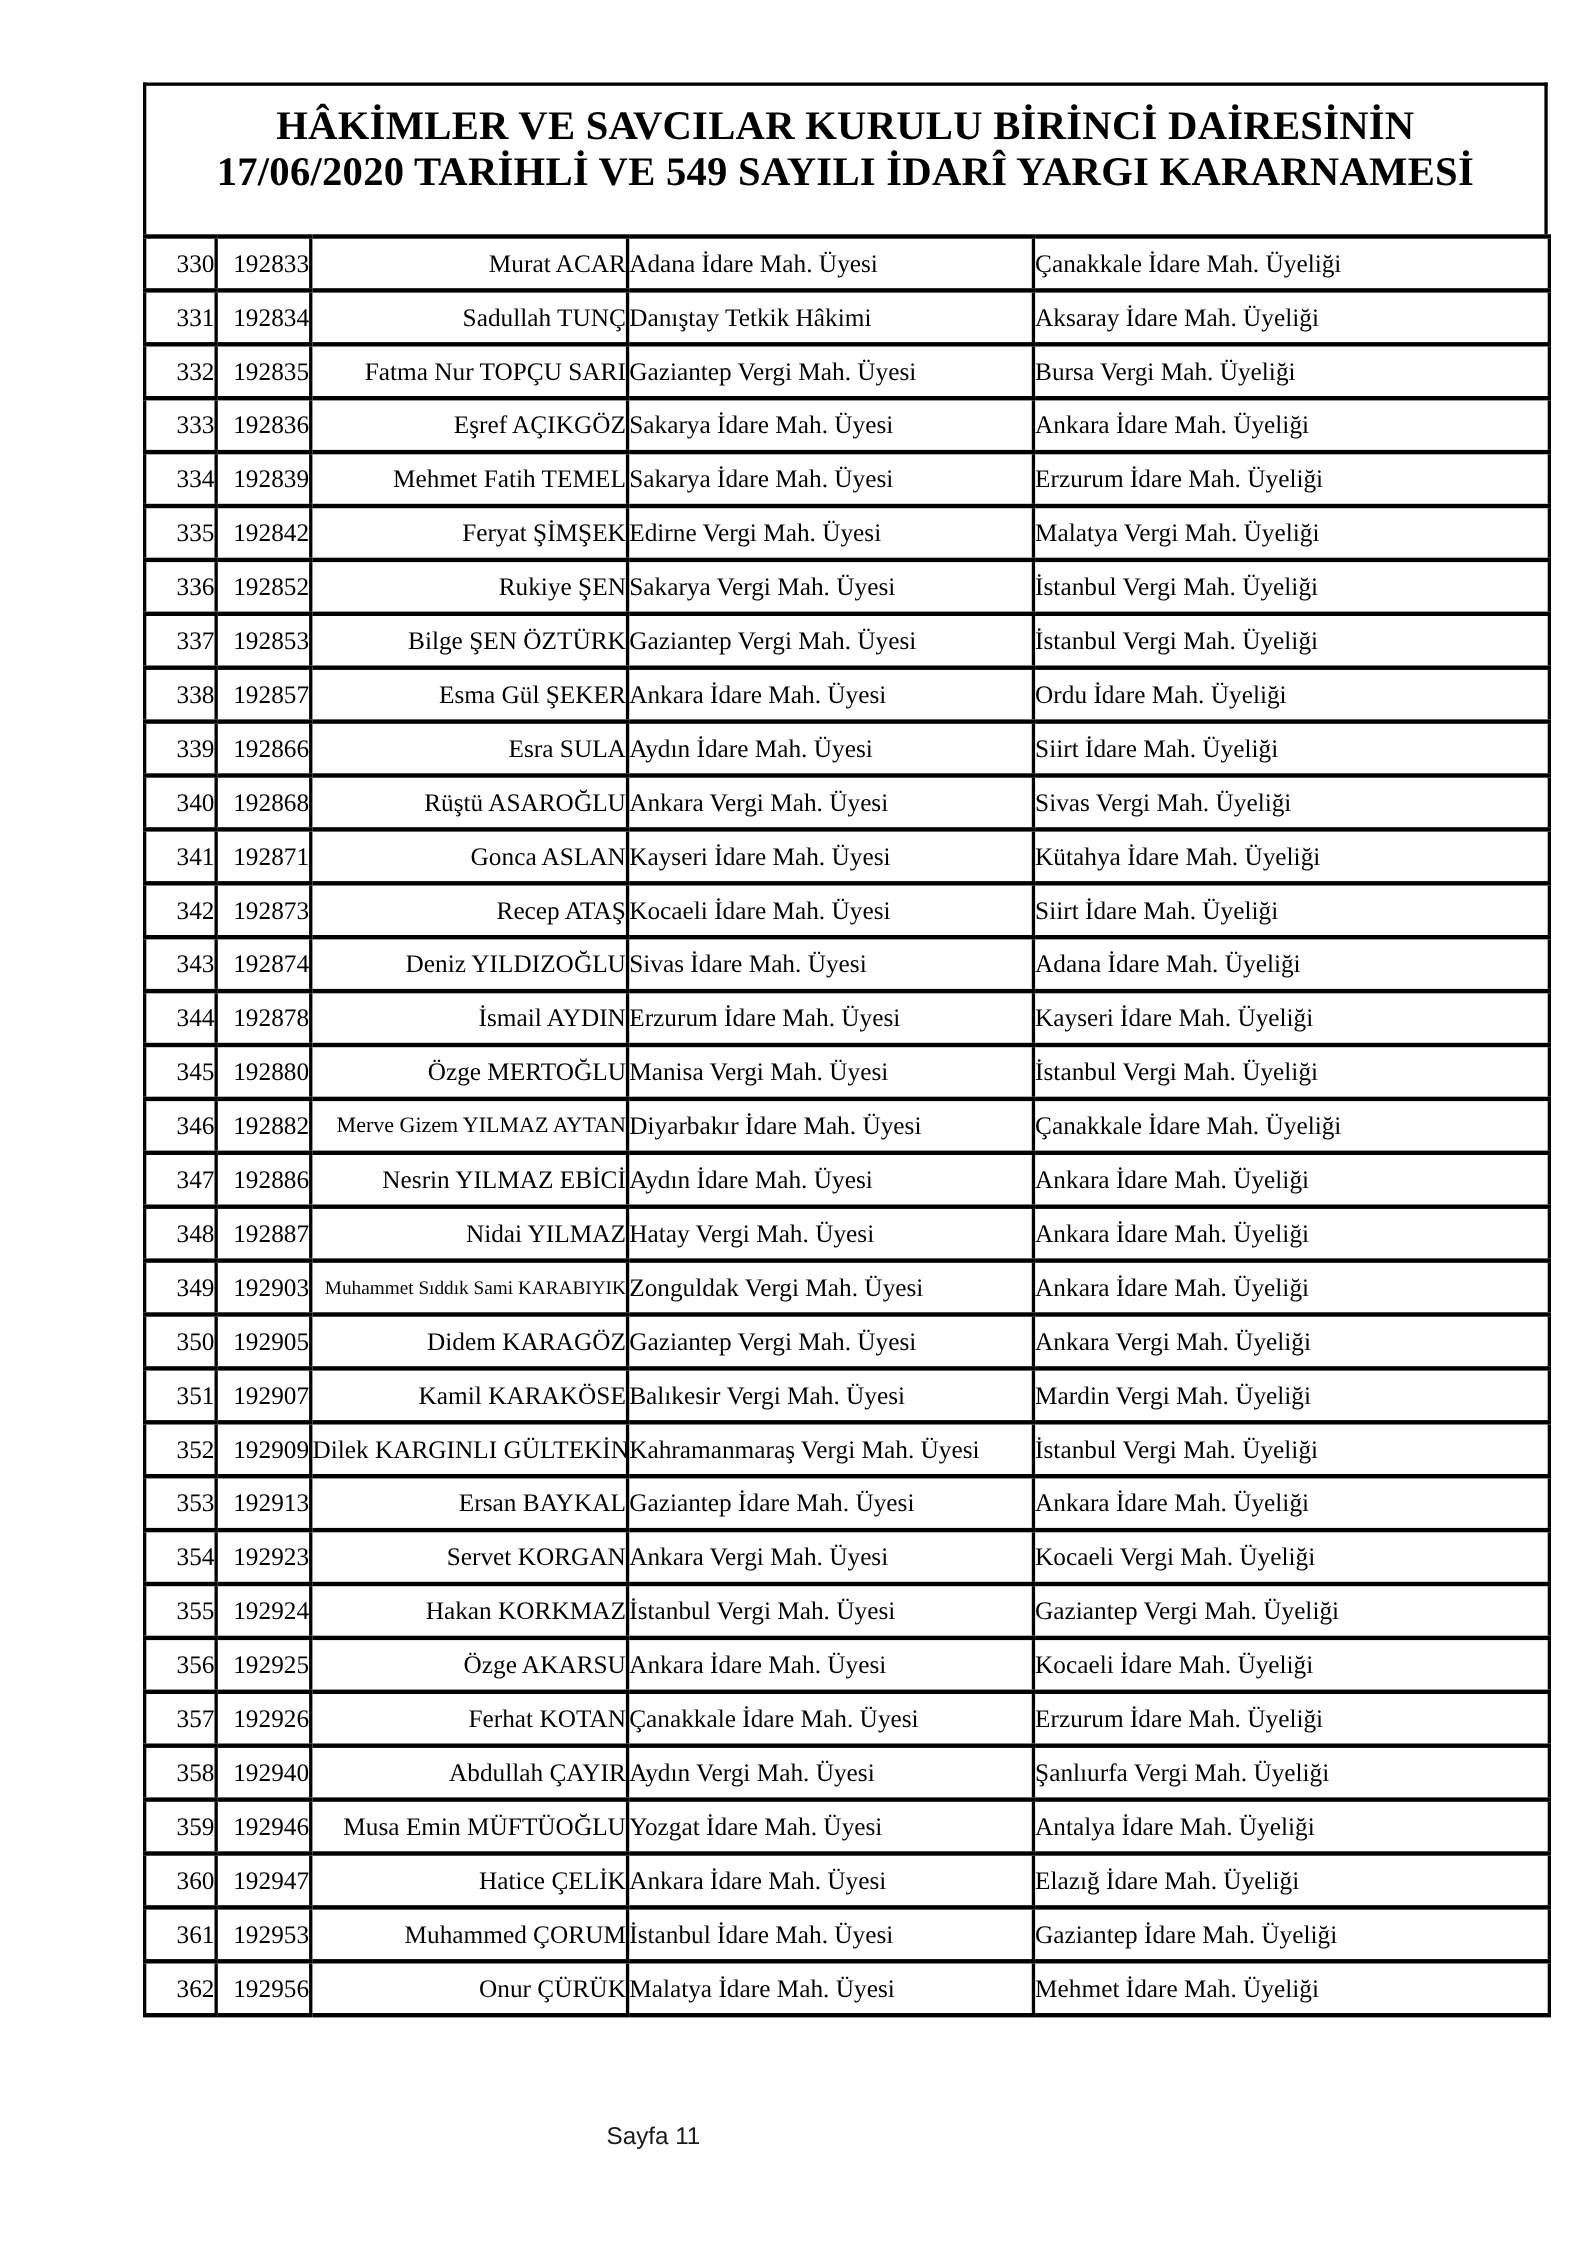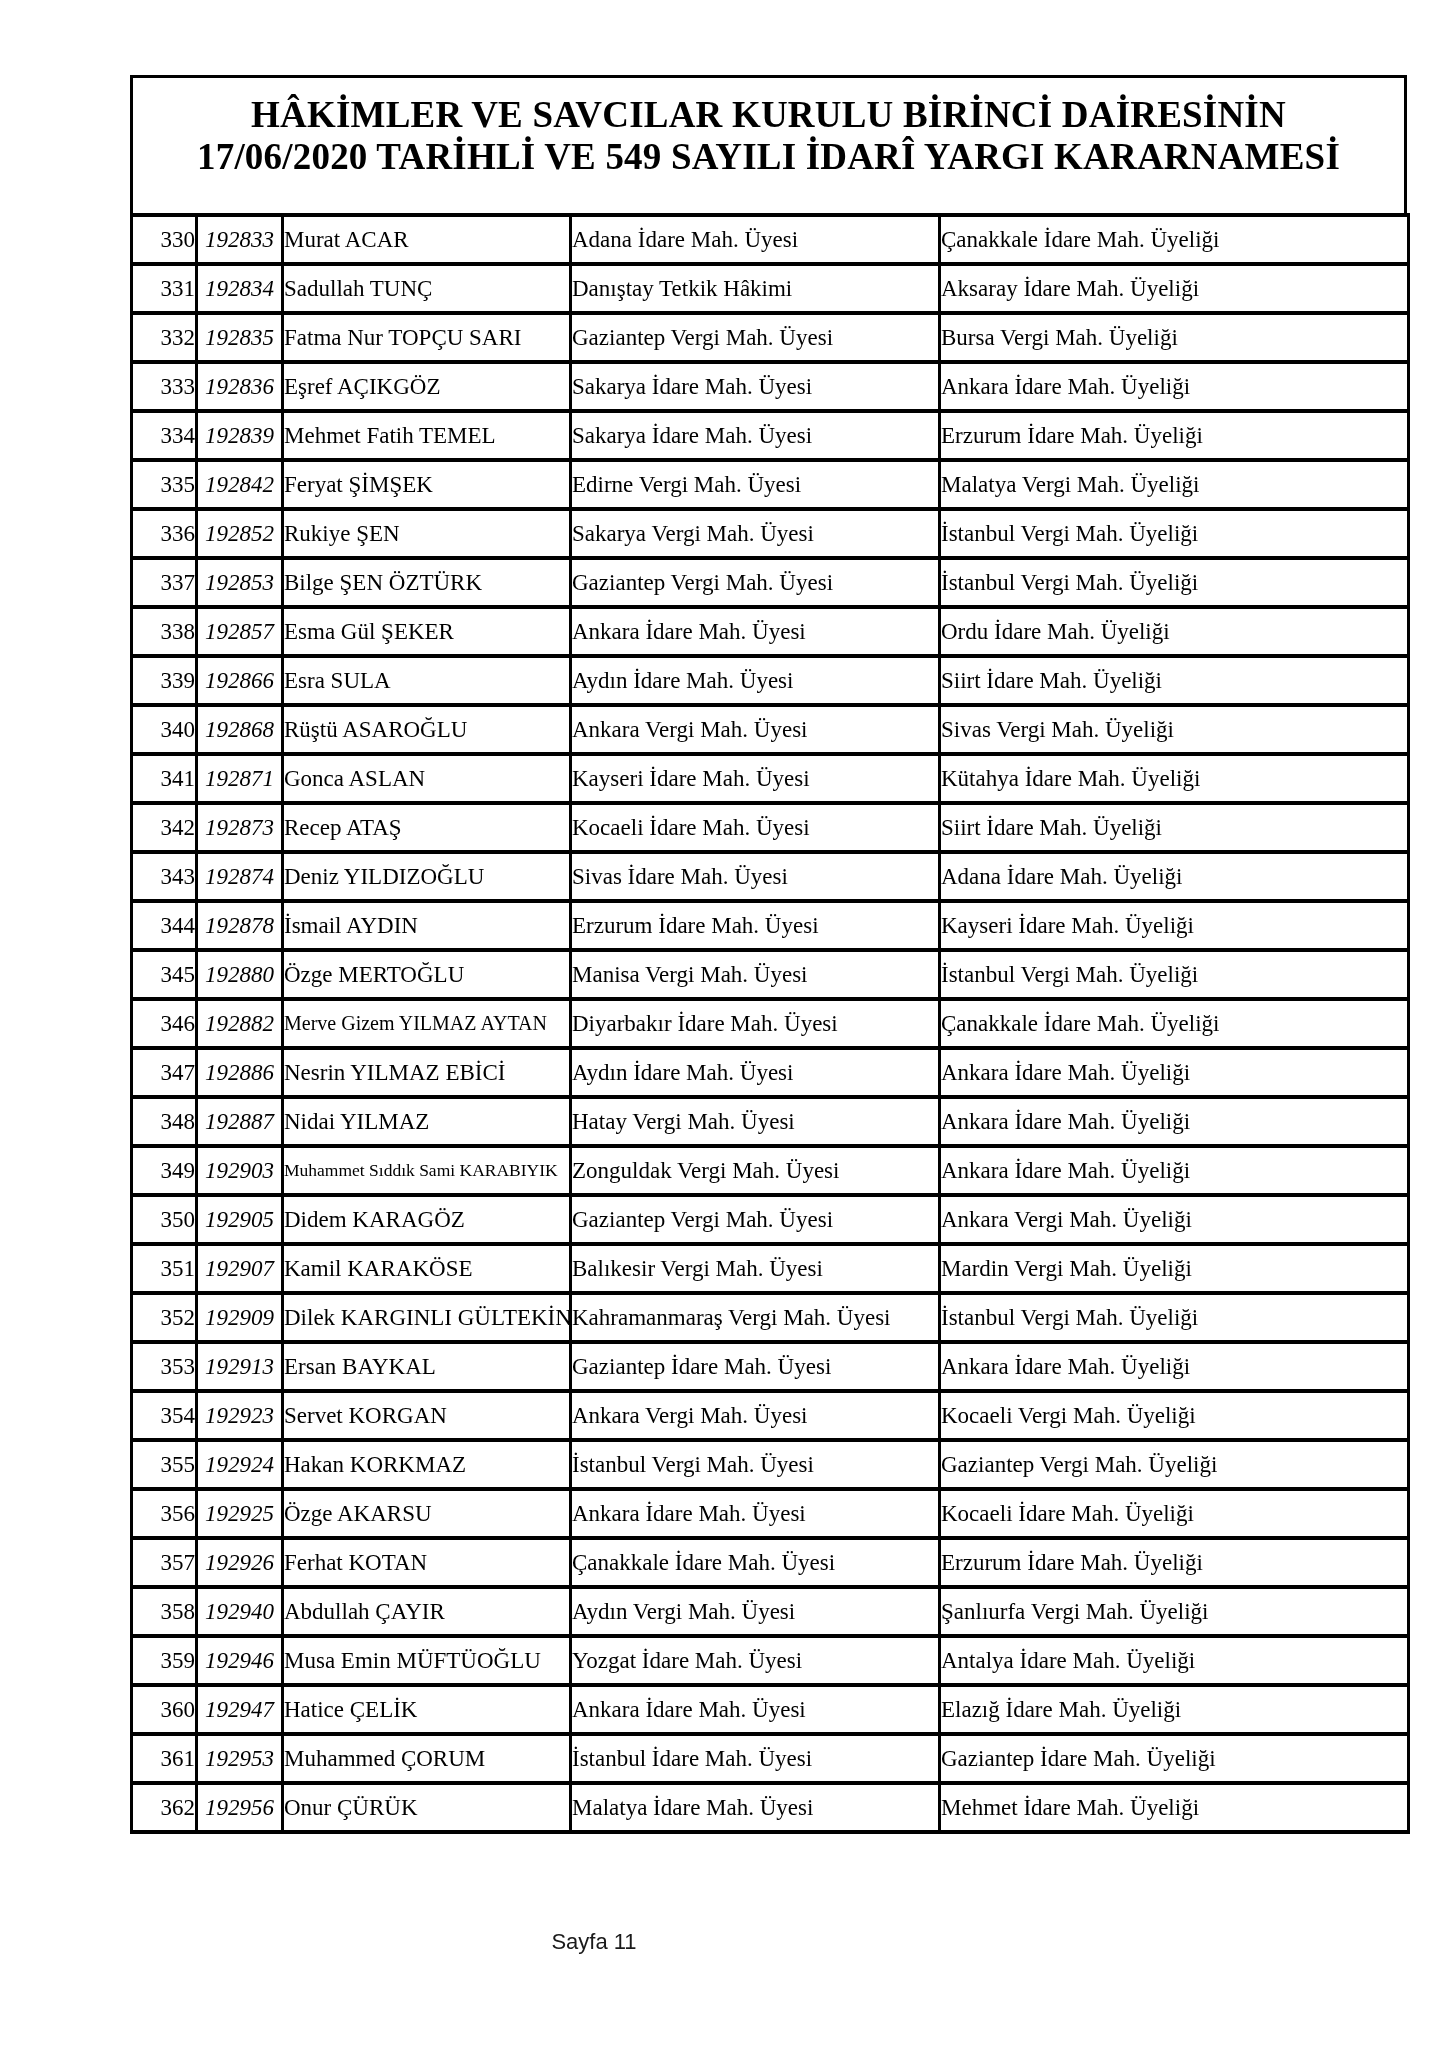--- a/index.html
+++ b/index.html
@@ -48,22 +48,22 @@
     vertical-align:middle;
     white-space:nowrap;
     overflow:hidden;
   }
   col.c1{width:65px;}
   col.c2{width:86px;}
   col.c3{width:288px;}
   col.c4{width:369px;}
   col.c5{width:469px;}
   td.c-no{text-align:right;}
-  td.c-sicil{text-align:center;font-style:italic;}
-  td.c-name{padding-left:6px;}
+  td.c-sicil{text-align:right;}
+  td.c-name{padding-left:6px;text-align:right;}
   td.c-cur{padding-left:8px;}
   td.c-new{padding-left:8px;}
   td.c-name.sm{font-size:20px;}
   td.c-name.xs{font-size:17.5px;}
   .footer{
     position:absolute;
     left:0;top:1929px;
     width:1188px;
     text-align:center;
     font-family:"Liberation Sans","DejaVu Sans",sans-serif;

